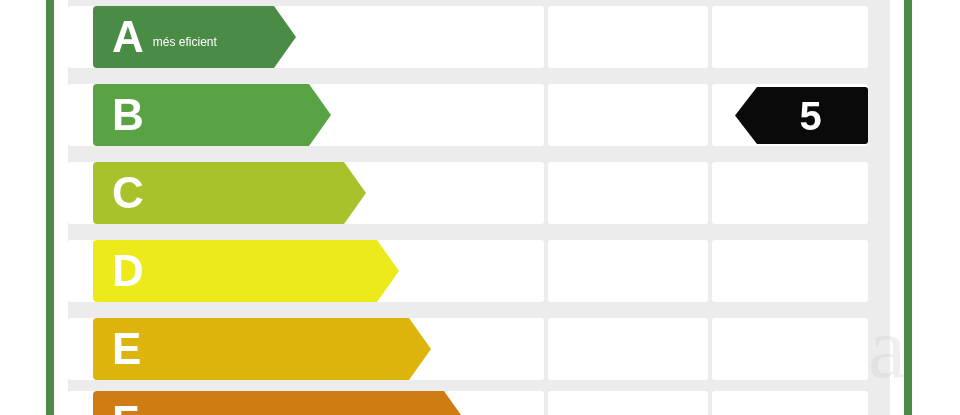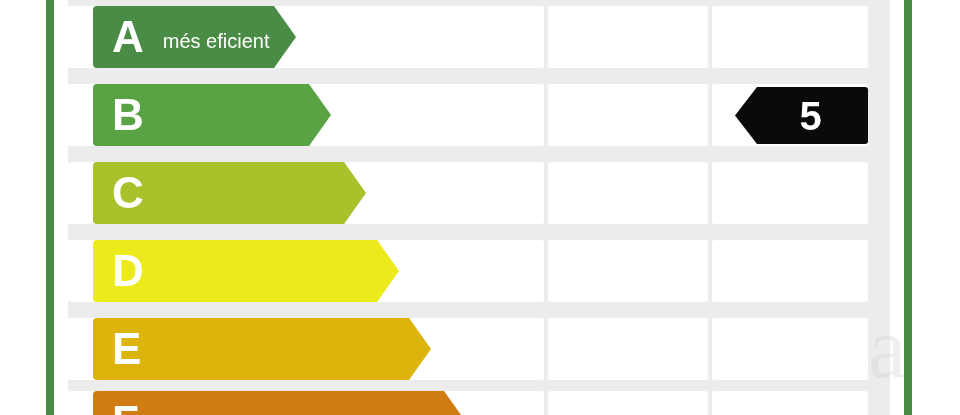--- a/index.html
+++ b/index.html
@@ -90,23 +90,23 @@
   }
   .band-letter {
     color: #ffffff;
     font-size: 44px;
     font-weight: bold;
     line-height: 44px;
     letter-spacing: 0px;
   }
   .band-note {
     color: #ffffff;
-    font-size: 20px;
+    font-size: 12px;
     font-weight: normal;
-    margin-left: 19px;
+    margin-left: 9px;
     margin-top: 9px;
     white-space: nowrap;
   }
 
   
   .marker {
     position: absolute;
     top: 3px;
     height: 57px;
     background: #0a0a0a;

